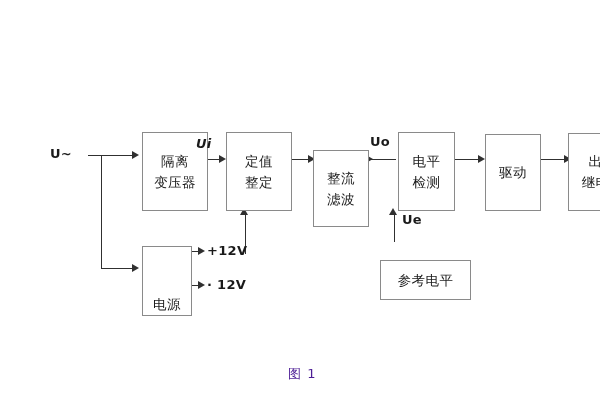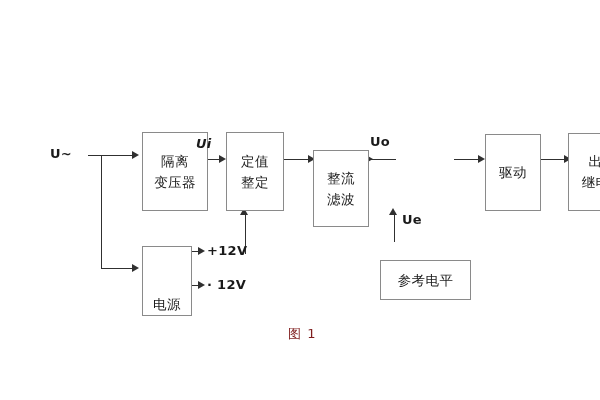--- a/index.html
+++ b/index.html
@@ -71,24 +71,25 @@
   }
   .ah-up {
     position: absolute;
     width: 0; height: 0;
     border-left: 4.2px solid transparent;
     border-right: 4.2px solid transparent;
     border-bottom: 7px solid #303030;
   }
   .caption {
     position: absolute;
-    color: #7f1d1d;
+    color: #4c1d95;
     font-size: 13px;
     letter-spacing: 1px;
     white-space: nowrap;
+    margin-top: 40px;
   }
 </style>
 </head>
 <body>
 
 <div id="canvas">
 
   <div class="hline" style="left:88px; top:155px; width:14px;"></div>
   <div class="vline" style="left:101px; top:155px; height:113px;"></div>
 
@@ -123,30 +124,34 @@
   <div class="ah-right" style="left:198px; top:247px;"></div>
 
   <div class="hline" style="left:178px; top:285px; width:22px;"></div>
   <div class="ah-right" style="left:198px; top:281px;"></div>
 
   <div class="block" style="left:142px; top:132px; width:66px; height:79px;">
     <span class="ln">隔离</span>
     <span class="ln">变压器</span>
   </div>
 
-  <div class="block" style="left:226px; top:132px; width:58px; height:79px;">
+  <div class="block" style="left:226px; top:132px; width:66px; height:79px;">
     <span class="ln">定值</span>
     <span class="ln">整定</span>
   </div>
 
   <div class="block" style="left:313px; top:133px; width:56px; height:77px;margin-top:17px;">
     <span class="ln">整流</span>
     <span class="ln">滤波</span>
   </div>
 
+  <div class="block" style="left:398px; top:132px; width:57px; height:79px;">
+    <span class="ln">电平</span>
+    <span class="ln">检测</span>
+  </div>
 
   <div class="block" style="left:485px; top:134px; width:56px; height:77px;">
     <span class="ln">驱动</span>
   </div>
 
   <div class="block" style="left:568px; top:133px; width:69px; height:78px;">
     <span class="ln">出口</span>
     <span class="ln">继电器</span>
   </div>
 

